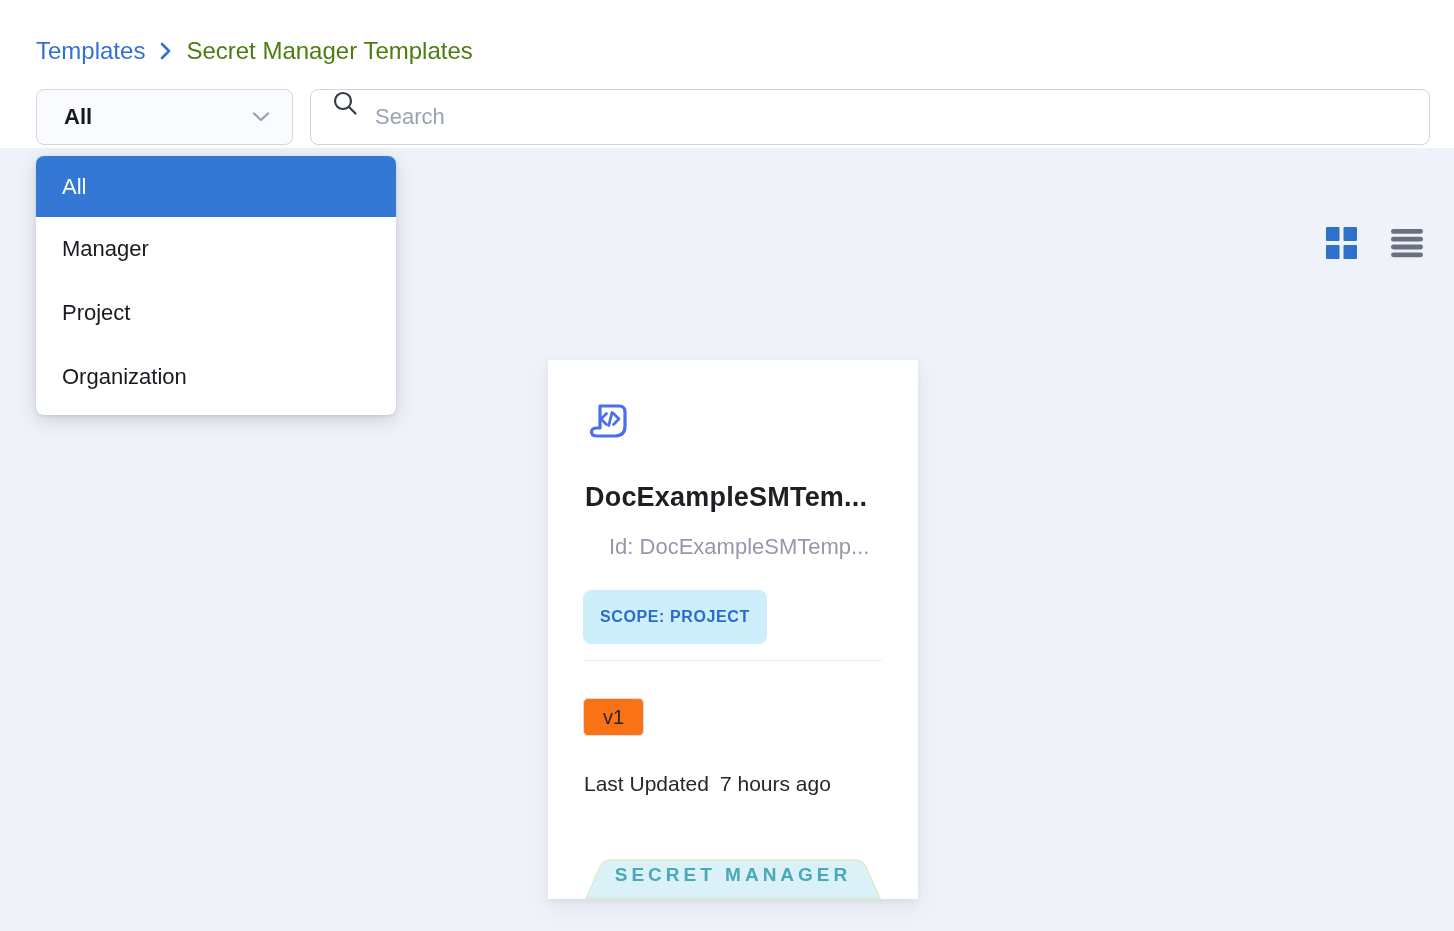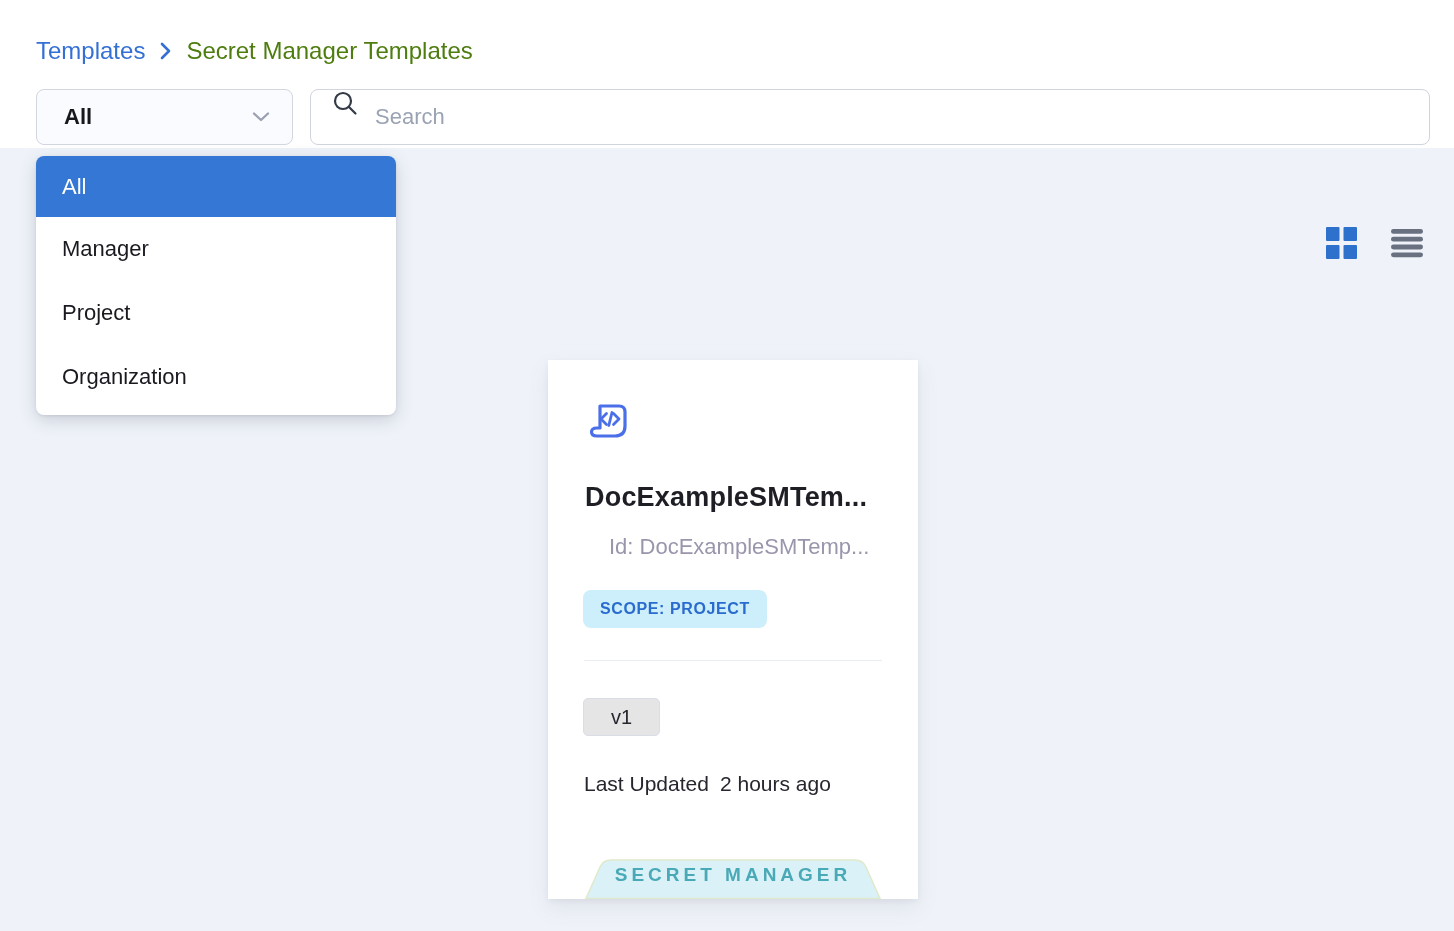--- a/index.html
+++ b/index.html
@@ -77,31 +77,31 @@
     white-space:nowrap; overflow:hidden;
   }
   .card-id {
     position:absolute; left:37px; top:174px; width:300px;
     font-size:22px; color:#9b95ac; white-space:nowrap; overflow:hidden;margin-left:24px;
   }
   .scope-badge {
     position:absolute; left:35px; top:230px;
     background:#cdeefb; color:#2a6bce; border-radius:8px;
     font-size:16px; font-weight:700; letter-spacing:0.6px;
-    padding:10px 17px; display:inline-block;
+    padding:18px 17px; display:inline-block;
   }
   .card-divider {
     position:absolute; left:36px; top:300px; width:298px; height:1px;
     background:#e9ecf2;
   }
   .version-chip {
     position:absolute; left:35px; top:338px; min-width:47px; height:38px;
-    background:#e5e5e5; border:1px solid #d9dde6; border-radius:5px;
+    background:#f97316; border:1px solid #d9dde6; border-radius:5px;
     display:flex; align-items:center; justify-content:center;
-    font-size:20px; color:#26272e; padding:0 27px;
+    font-size:20px; color:#26272e; padding:0 19px;
   }
   .last-updated {
     position:absolute; left:36px; top:412px;
     display:flex; gap:11px; font-size:21px; color:#26272e;
   }
   .ribbon {
     position:absolute; left:50%; transform:translateX(-50%); bottom:0;
     width:310px; height:40px;
   }
   .ribbon-text {
@@ -180,21 +180,21 @@
       <path d="M27.5 11.5 L33 17 L27.5 22.5" stroke="#4a6fe8" stroke-width="2.8" stroke-linecap="round" stroke-linejoin="round"></path>
     </svg>
   </span>
   <div class="card-title">DocExampleSMTem...</div>
   <div class="card-id">Id: DocExampleSMTemp...</div>
   <div class="scope-badge">SCOPE: PROJECT</div>
   <div class="card-divider"></div>
   <div class="version-chip">v1</div>
   <div class="last-updated">
     <span>Last Updated</span>
-    <span>2 hours ago</span>
+    <span>7 hours ago</span>
   </div>
   <div class="ribbon">
     <svg width="310" height="40" viewBox="0 0 310 40">
       <path d="M 33 1 H 277 Q 285 1 288 8 L 302 39.5 H 8 L 22 8 Q 25 1 33 1 Z" fill="#d9f1f7" stroke="#e0e9cb" stroke-width="1.5"></path>
     </svg>
     <div class="ribbon-text">SECRET MANAGER</div>
   </div>
 </div>
 
 </body></html>

